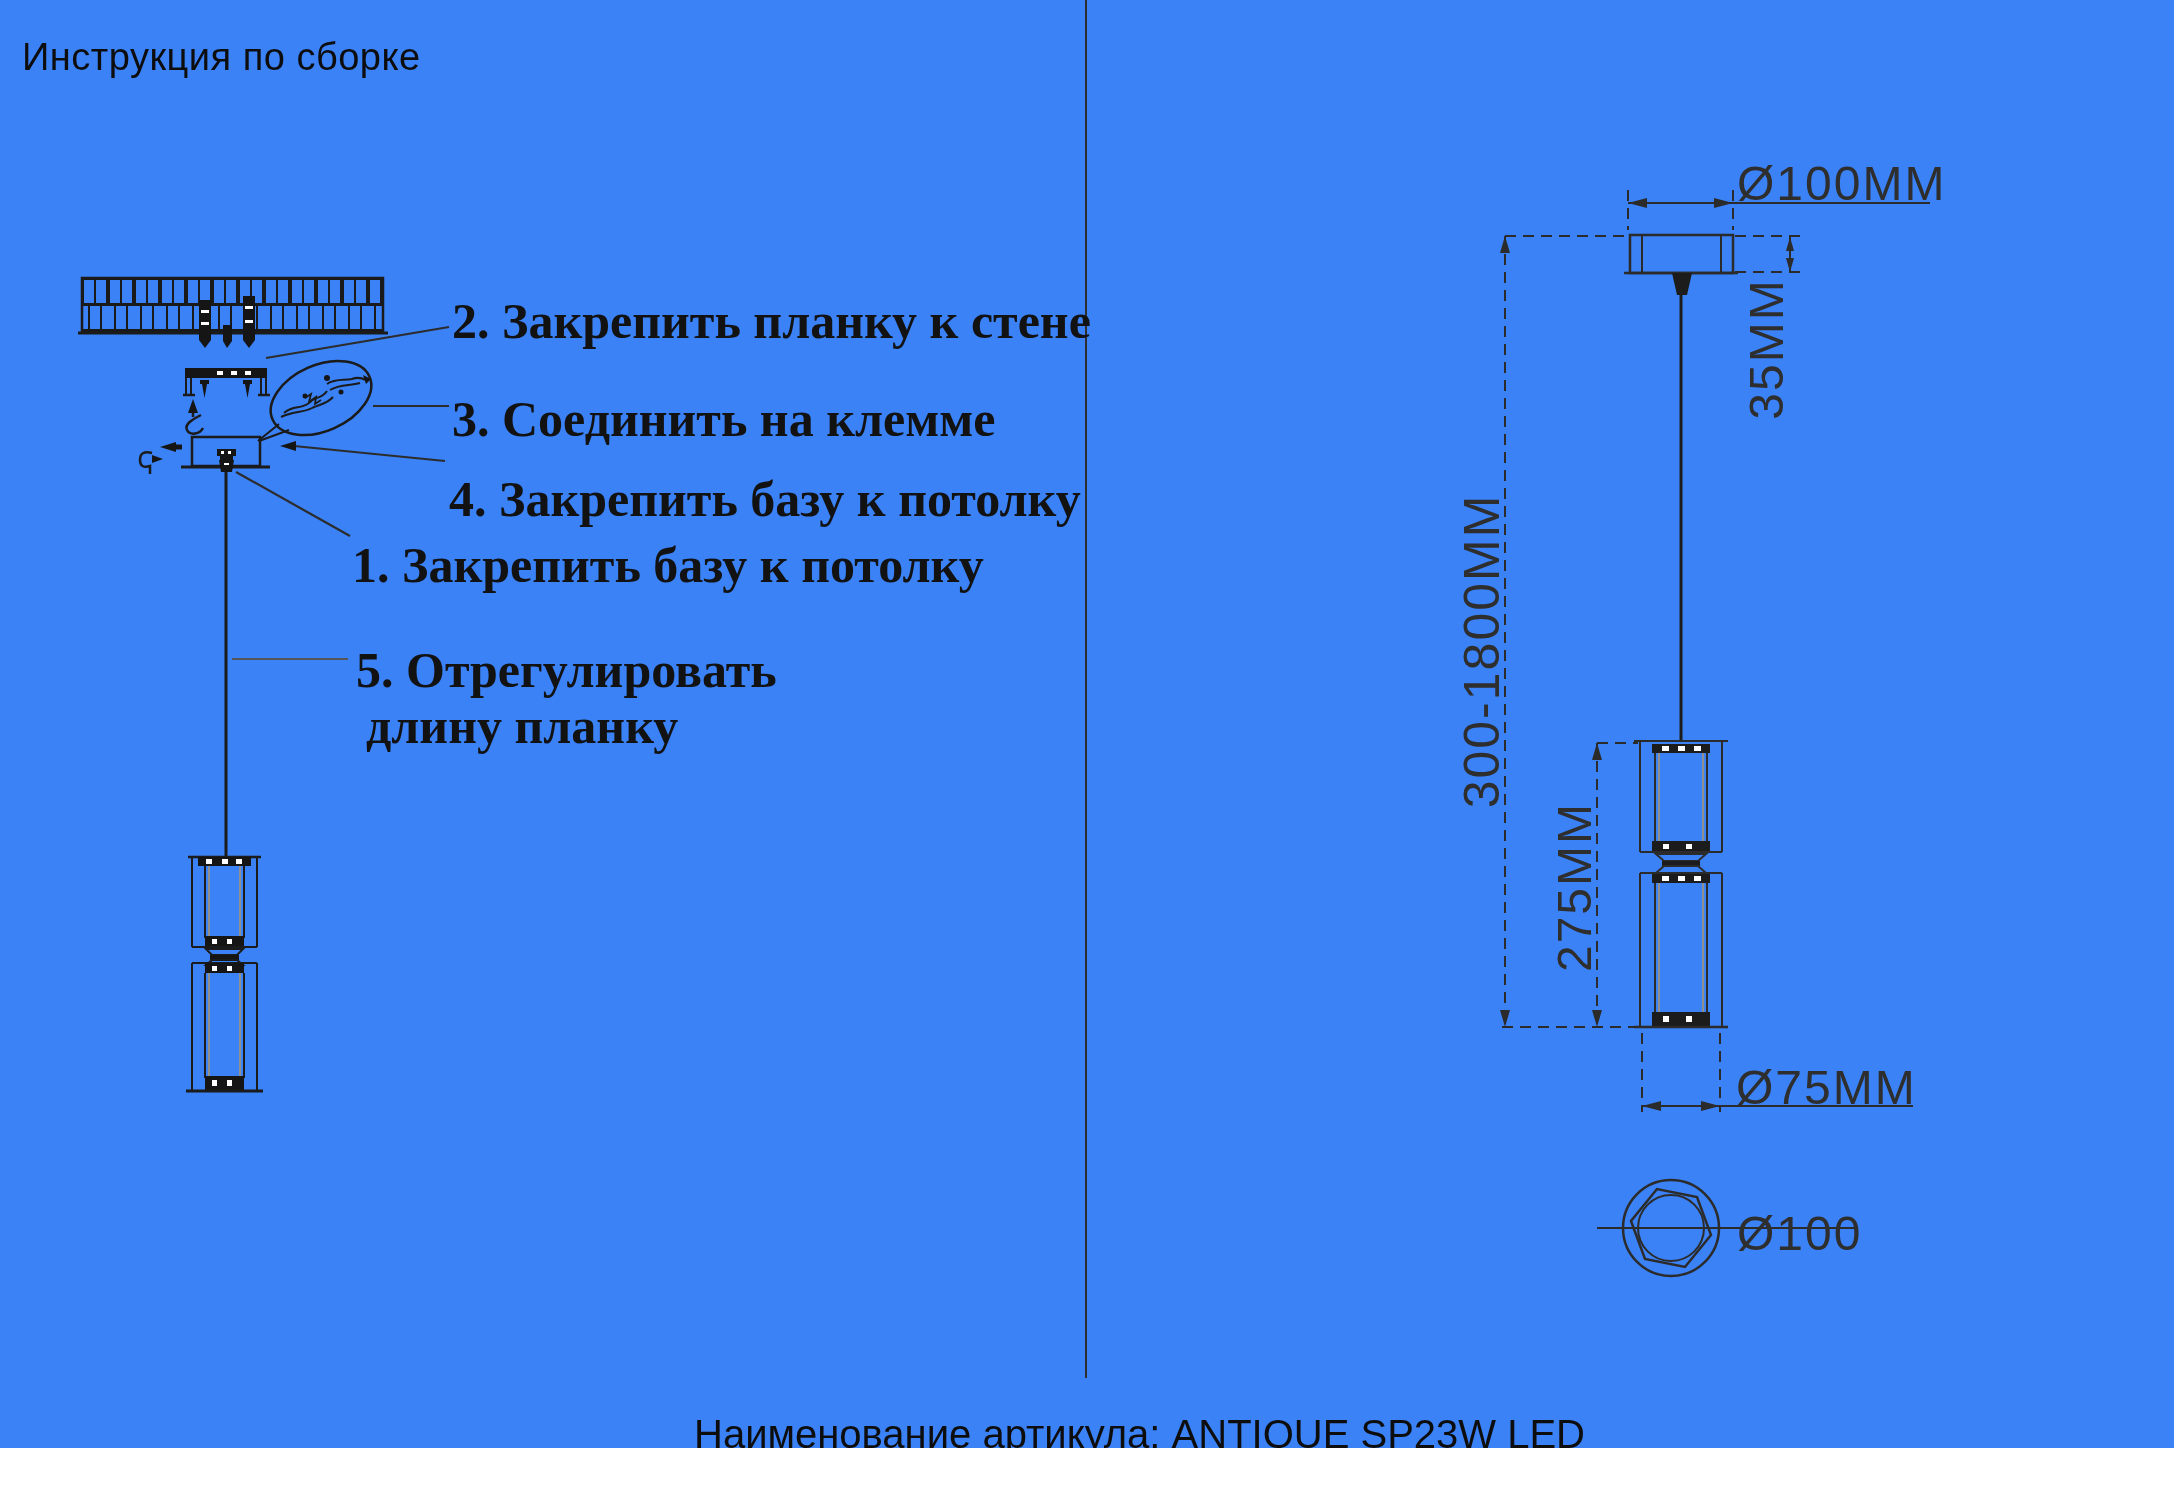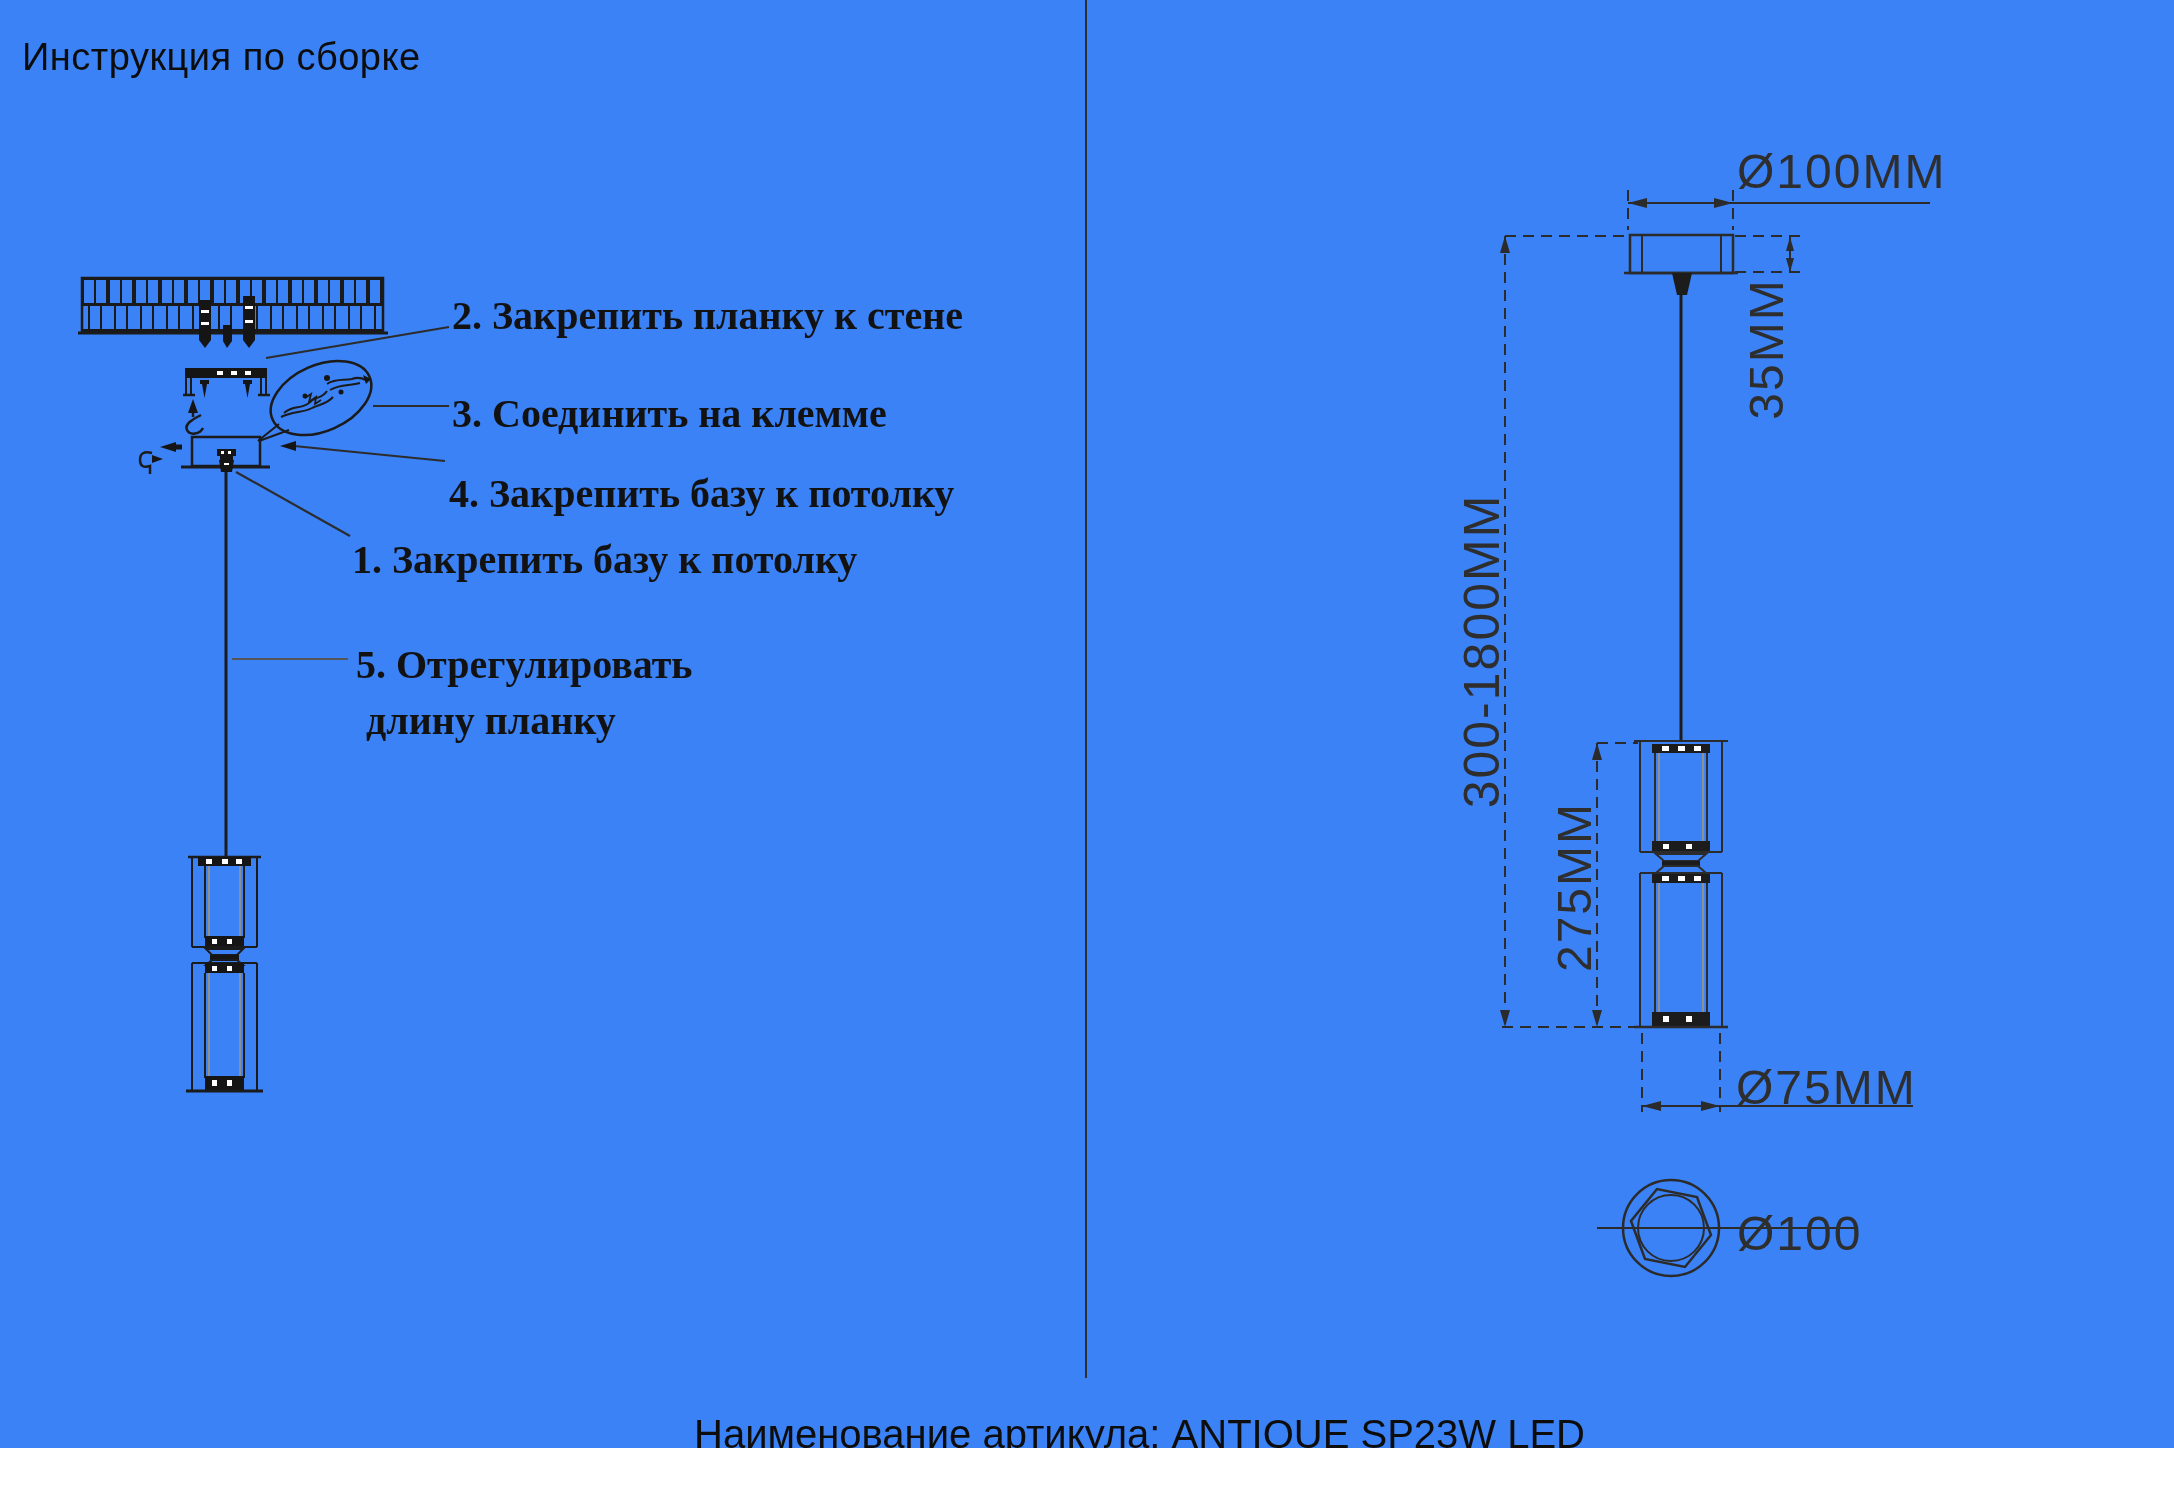--- a/index.html
+++ b/index.html
@@ -1,20 +1,20 @@
 <!DOCTYPE html>
 <html><head>
 <meta charset="utf-8">
 <style>
   html,body{margin:0;padding:0;background:#fff;}
   #page{position:relative;width:2174px;height:1448px;background:#3b82f6;overflow:hidden;
         font-family:"Liberation Sans",sans-serif;color:#111;}
   .abs{position:absolute;white-space:nowrap;}
   .panel-title{font-size:38px;color:#0d0d0d;letter-spacing:0.5px;}
-  .step{font-family:"Liberation Serif",serif;font-weight:700;font-size:40px;color:#121212;}
+  .step{font-family:"Liberation Serif",serif;font-weight:700;font-size:50px;color:#121212;}
   .dim{font-size:48px;color:#2e2e2e;letter-spacing:2px;}
   .dim.rot{transform:translate(-50%,-50%) rotate(-90deg);}
   .footer-text{font-size:40px;color:#0d0d0d;}
   svg{position:absolute;left:0;top:0;}
 </style>
 </head>
 <body>
 
 <div id="page">
 
@@ -265,21 +265,21 @@
   <div class="abs panel-title" style="left:22px;top:36px;">Инструкция по сборке</div>
 
 
   <div class="abs step" style="left:452px;top:292px;">2. Закрепить планку к стене</div>
   <div class="abs step" style="left:452px;top:390px;">3. Соединить на клемме</div>
   <div class="abs step" style="left:449px;top:470px;">4. Закрепить базу к потолку</div>
   <div class="abs step" style="left:352px;top:536px;">1. Закрепить базу к потолку</div>
   <div class="abs step" style="left:356px;top:641px;">5. Отрегулировать</div>
   <div class="abs step" style="left:366px;top:697px;">длину планку</div>
 
-  <div class="abs dim" style="left:1737px;top:144px;">Ø100MM</div>
+  <div class="abs dim" style="left:1737px;top:156px;">Ø100MM</div>
   <div class="abs dim rot" style="left:1766px;top:349px;">35MM</div>
   <div class="abs dim rot" style="left:1482px;top:651px;font-size:50px;">300-1800MM</div>
   <div class="abs dim rot" style="left:1574px;top:887px;">275MM</div>
   <div class="abs dim" style="left:1736px;top:1060px;">Ø75MM</div>
   <div class="abs dim" style="left:1737px;top:1179px;margin-top:27px;">Ø100</div>
 
   <div class="abs footer-text" style="left:694px;top:1412px;">Наименование артикула: ANTIQUE SP23W LED</div>
 </div>
 
 </body></html>

